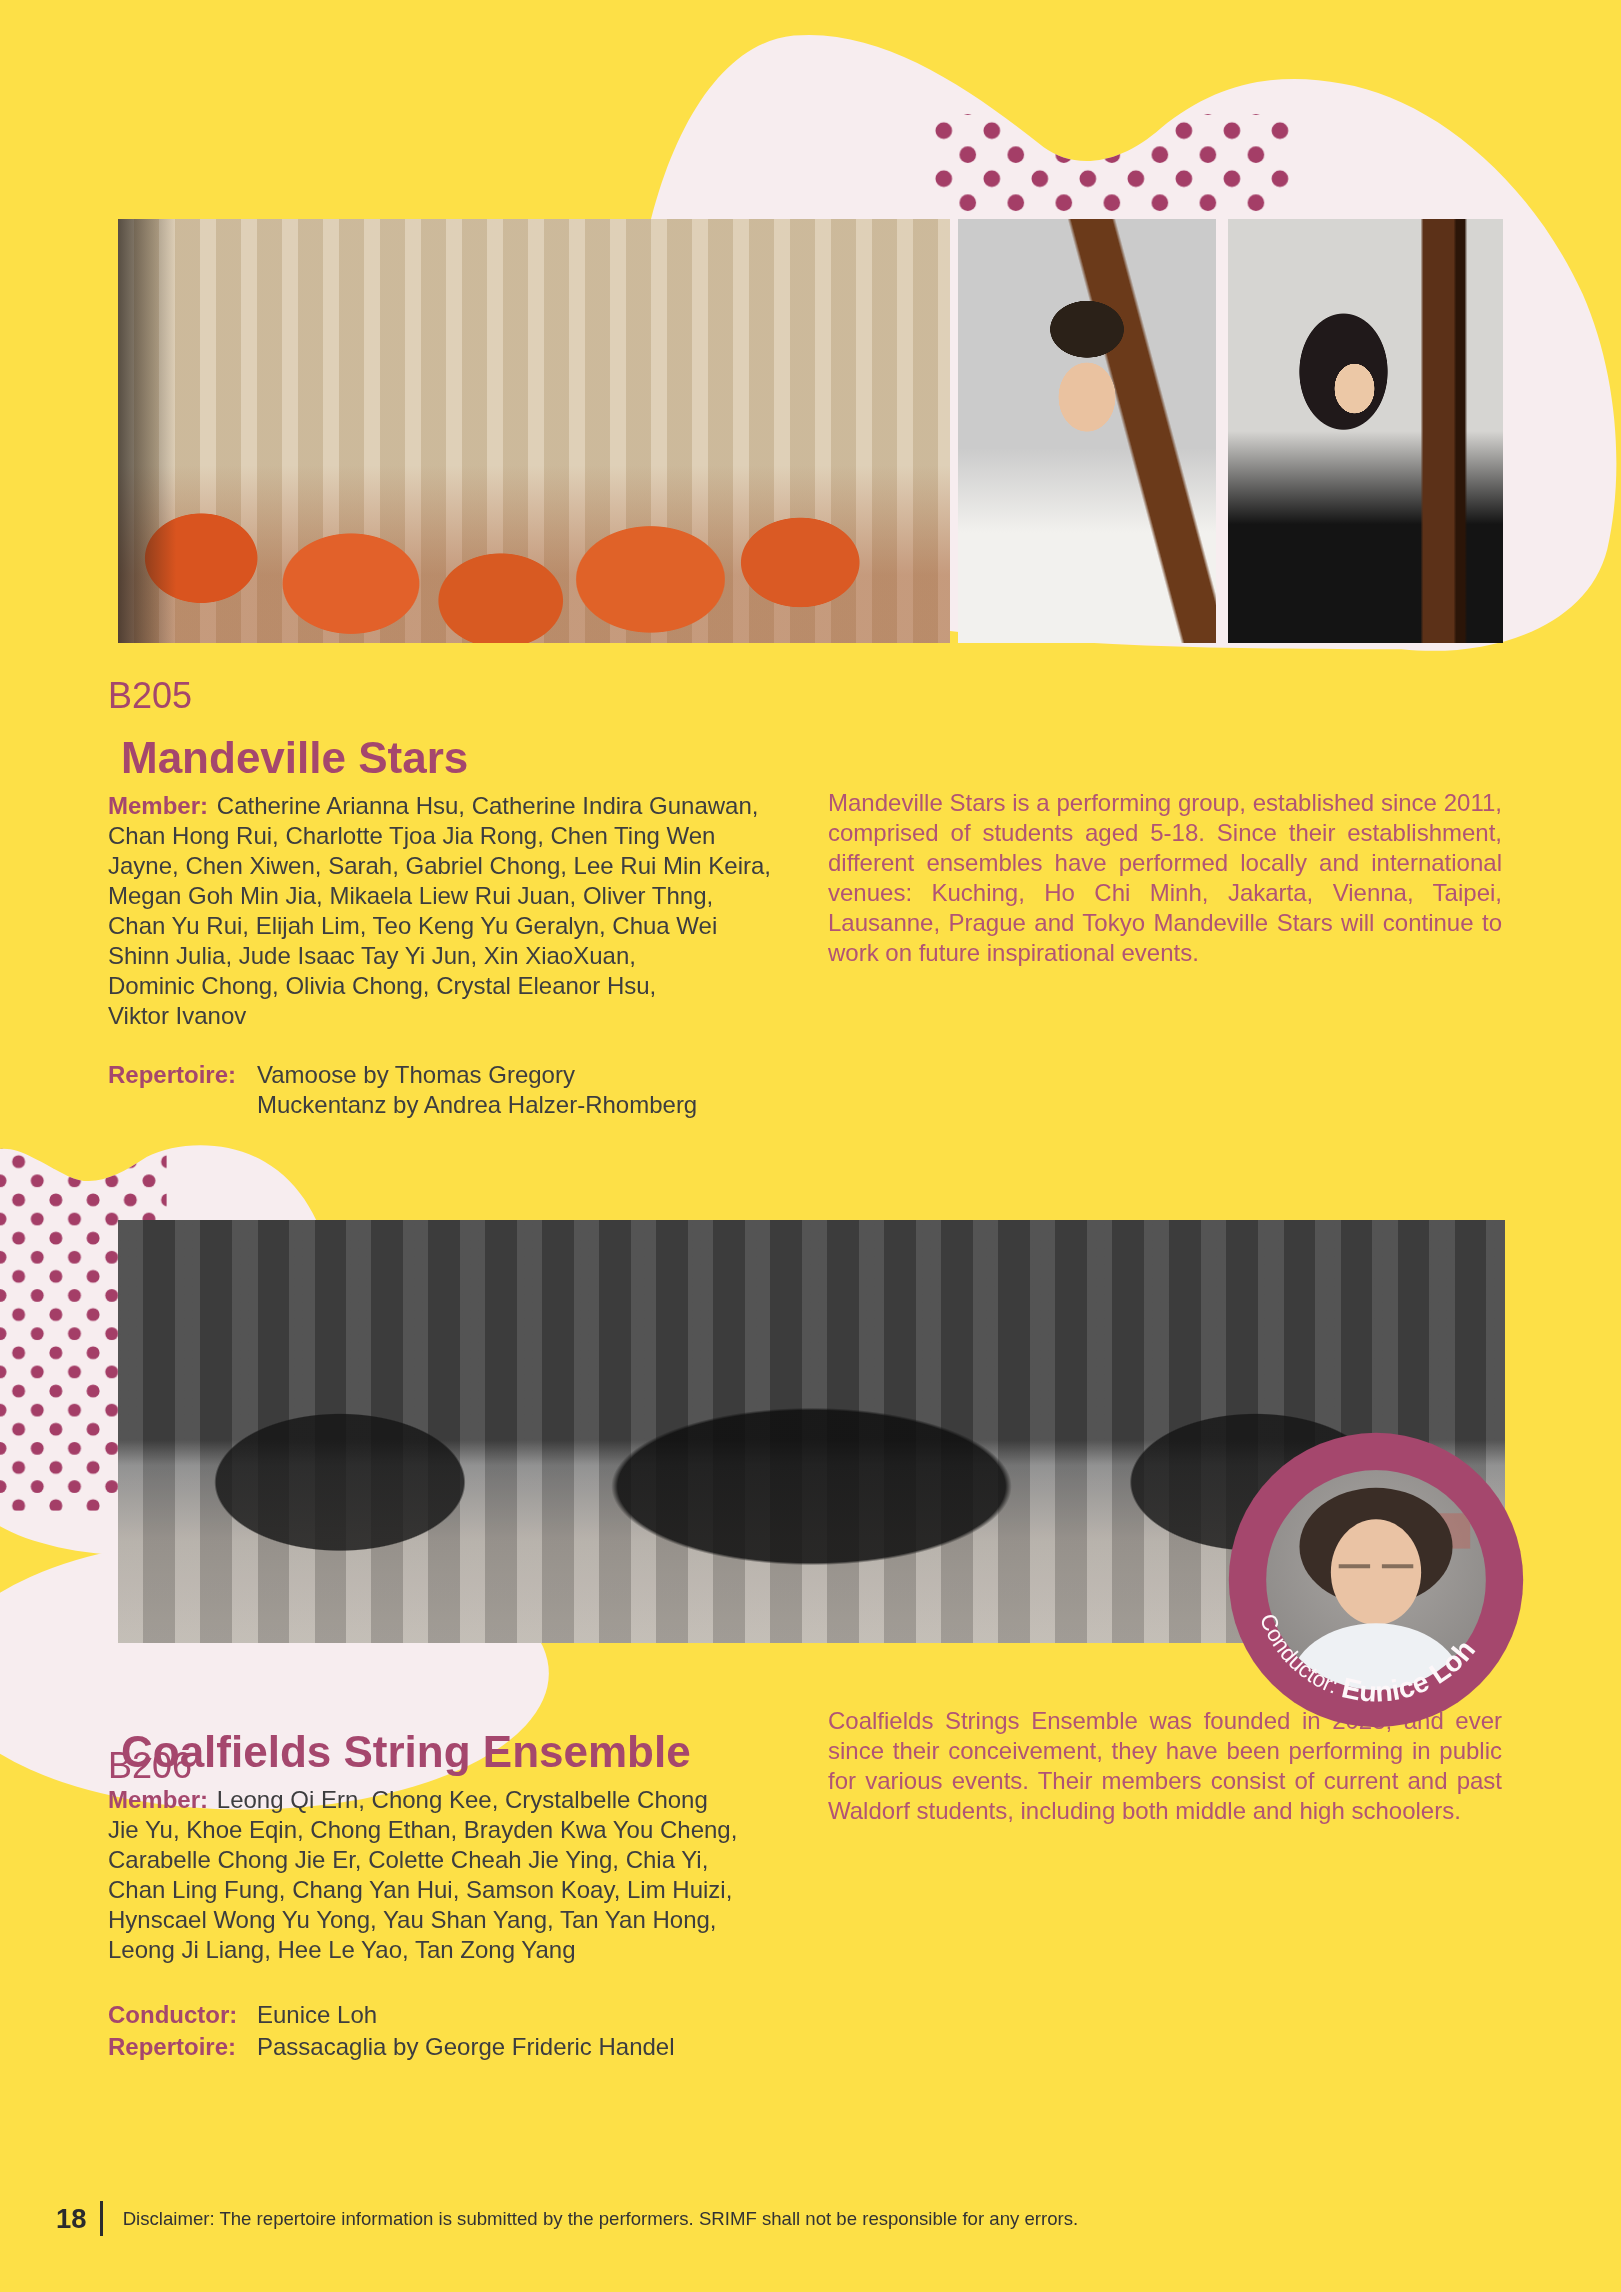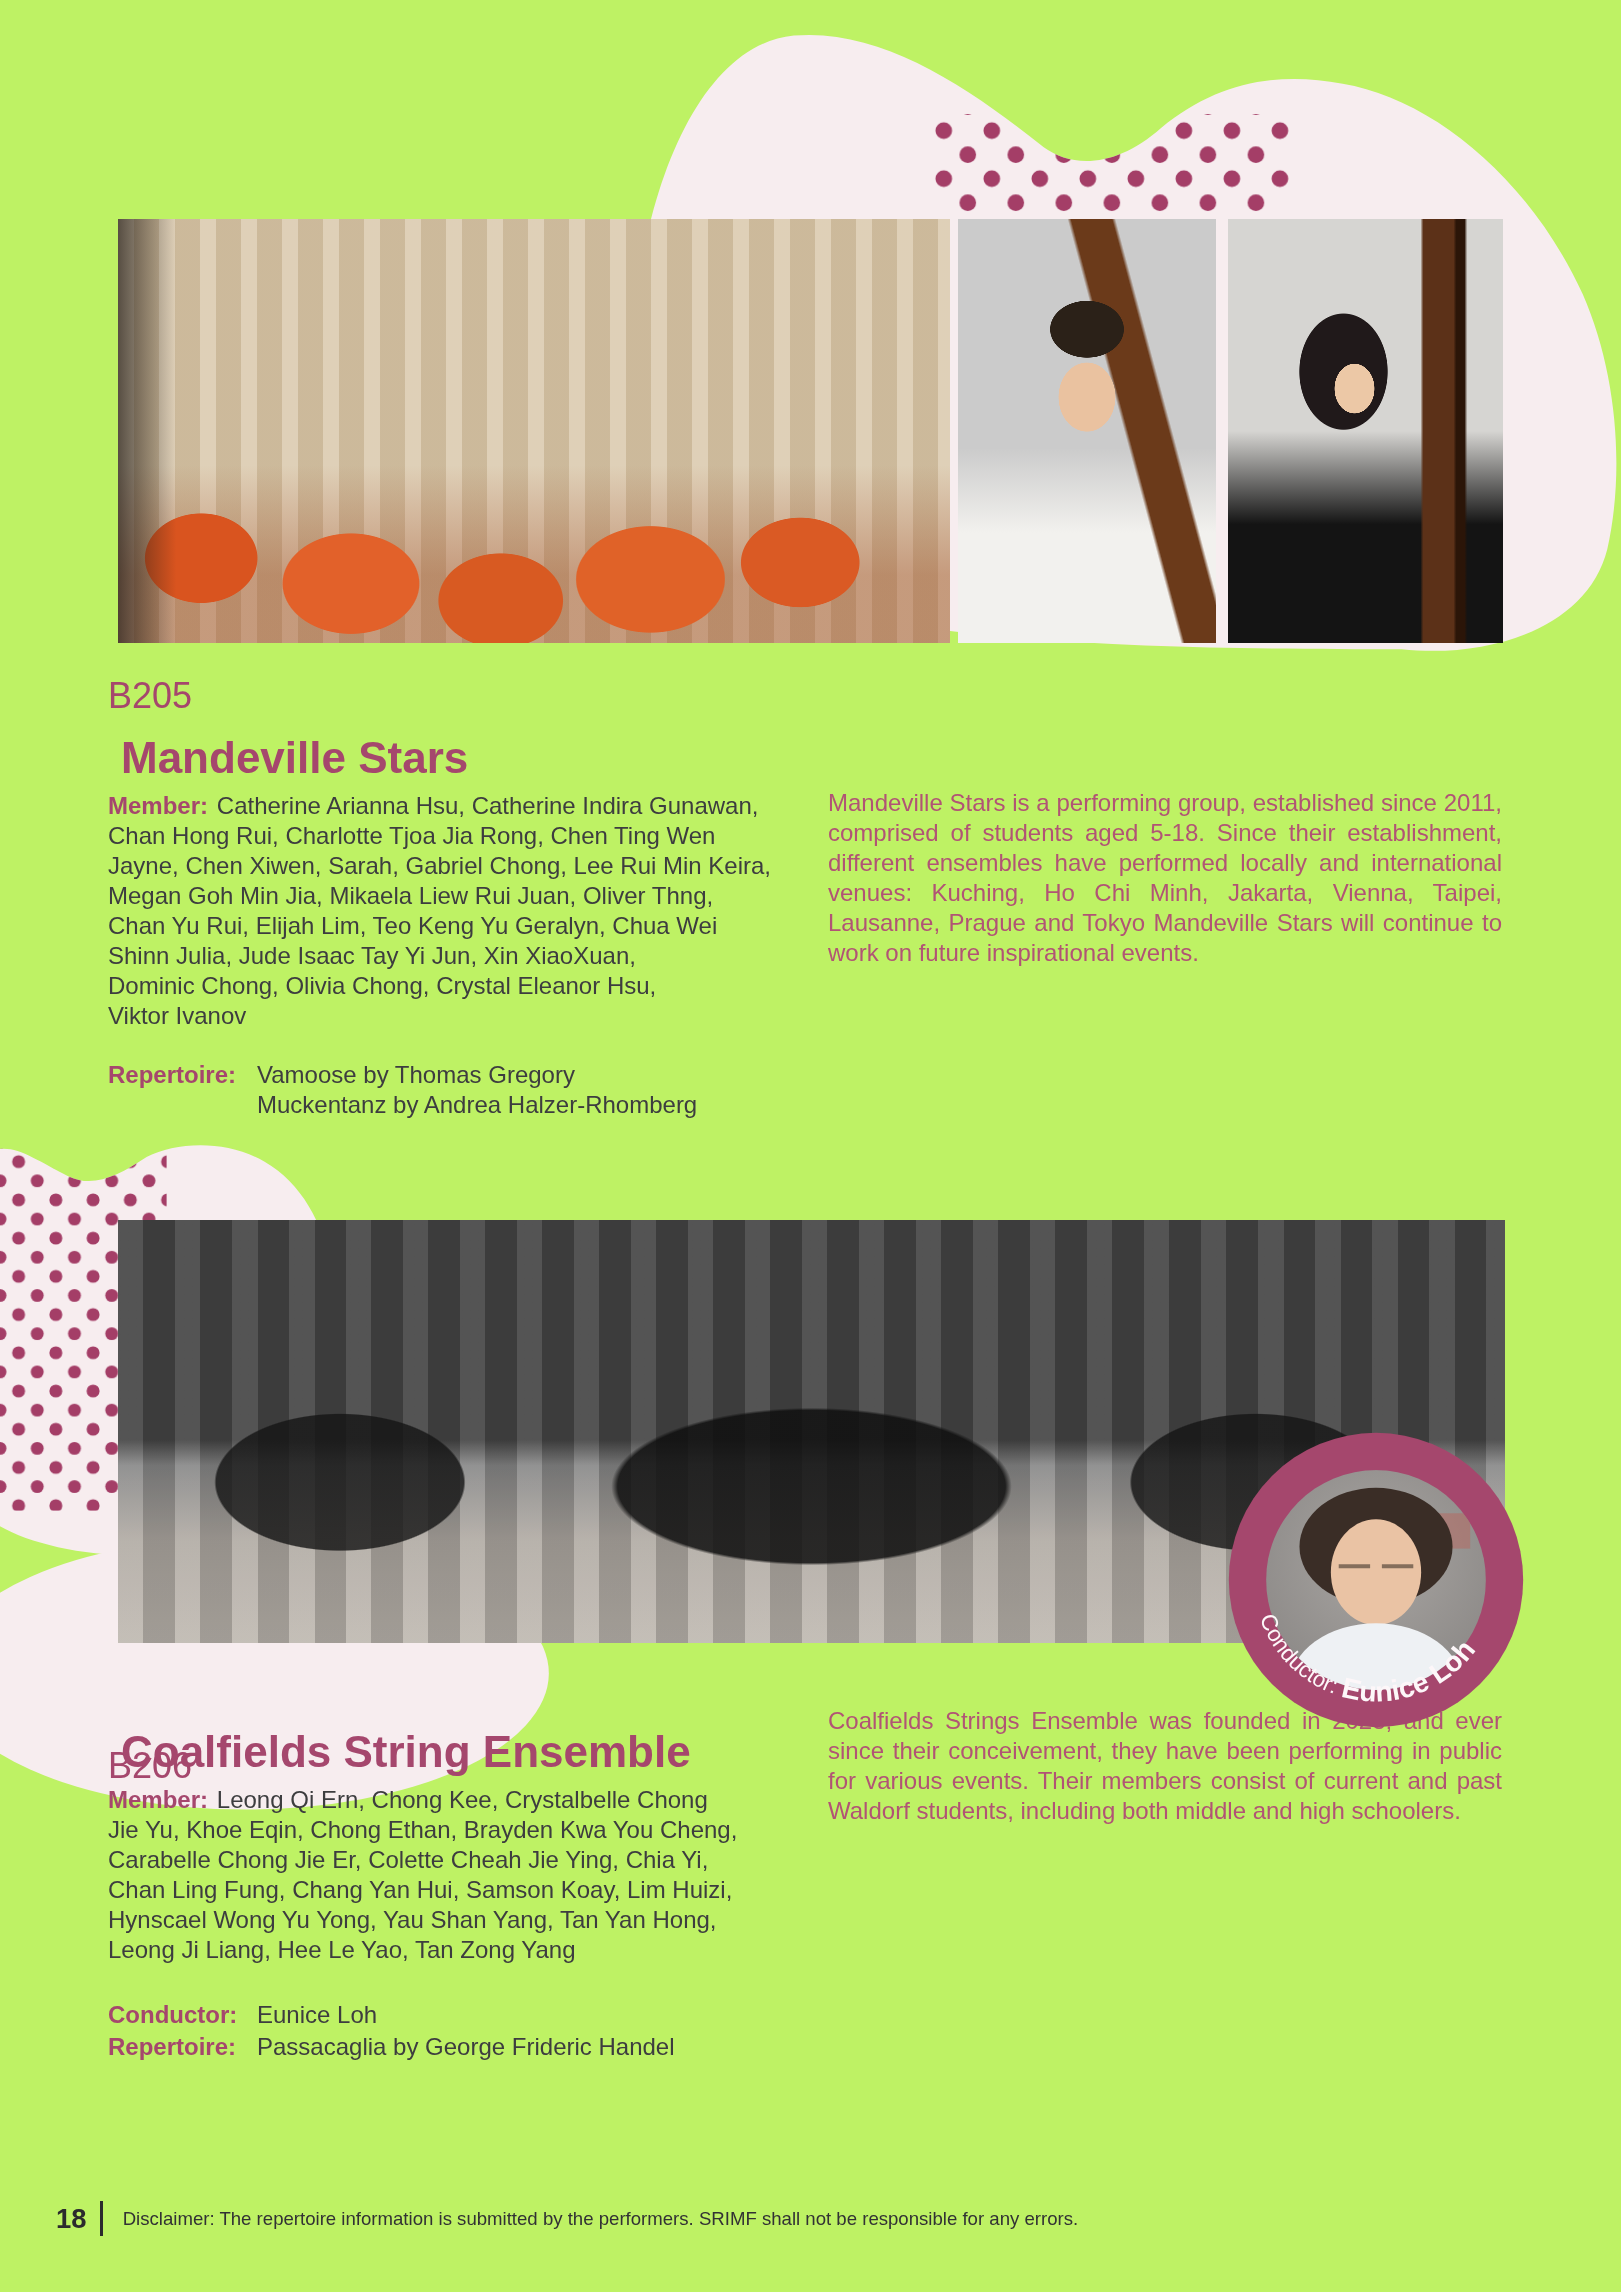--- a/index.html
+++ b/index.html
@@ -1,17 +1,17 @@
 <!DOCTYPE html>
 <html><head>
 <meta charset="utf-8">
 <style>
   html,body{margin:0;padding:0;background:#ffffff;}
   .page{
-    position:relative;width:1621px;height:2293px;background:#bef264;overflow:hidden;
+    position:relative;width:1621px;height:2293px;background:#fde047;overflow:hidden;
     font-family:"Liberation Sans","DejaVu Sans",sans-serif;color:#3d3d3f;
   }
   svg.deco{position:absolute;left:0;top:0;width:1621px;height:2293px;z-index:0;}
 
   
   .photo-strip{position:absolute;left:118px;top:219px;width:1385px;height:424px;display:flex;z-index:2;}
   .photo{height:424px;}
   .photo-group{
     width:832px;margin-right:7.8px;background-color:#d8c6a8;
     background-image:

